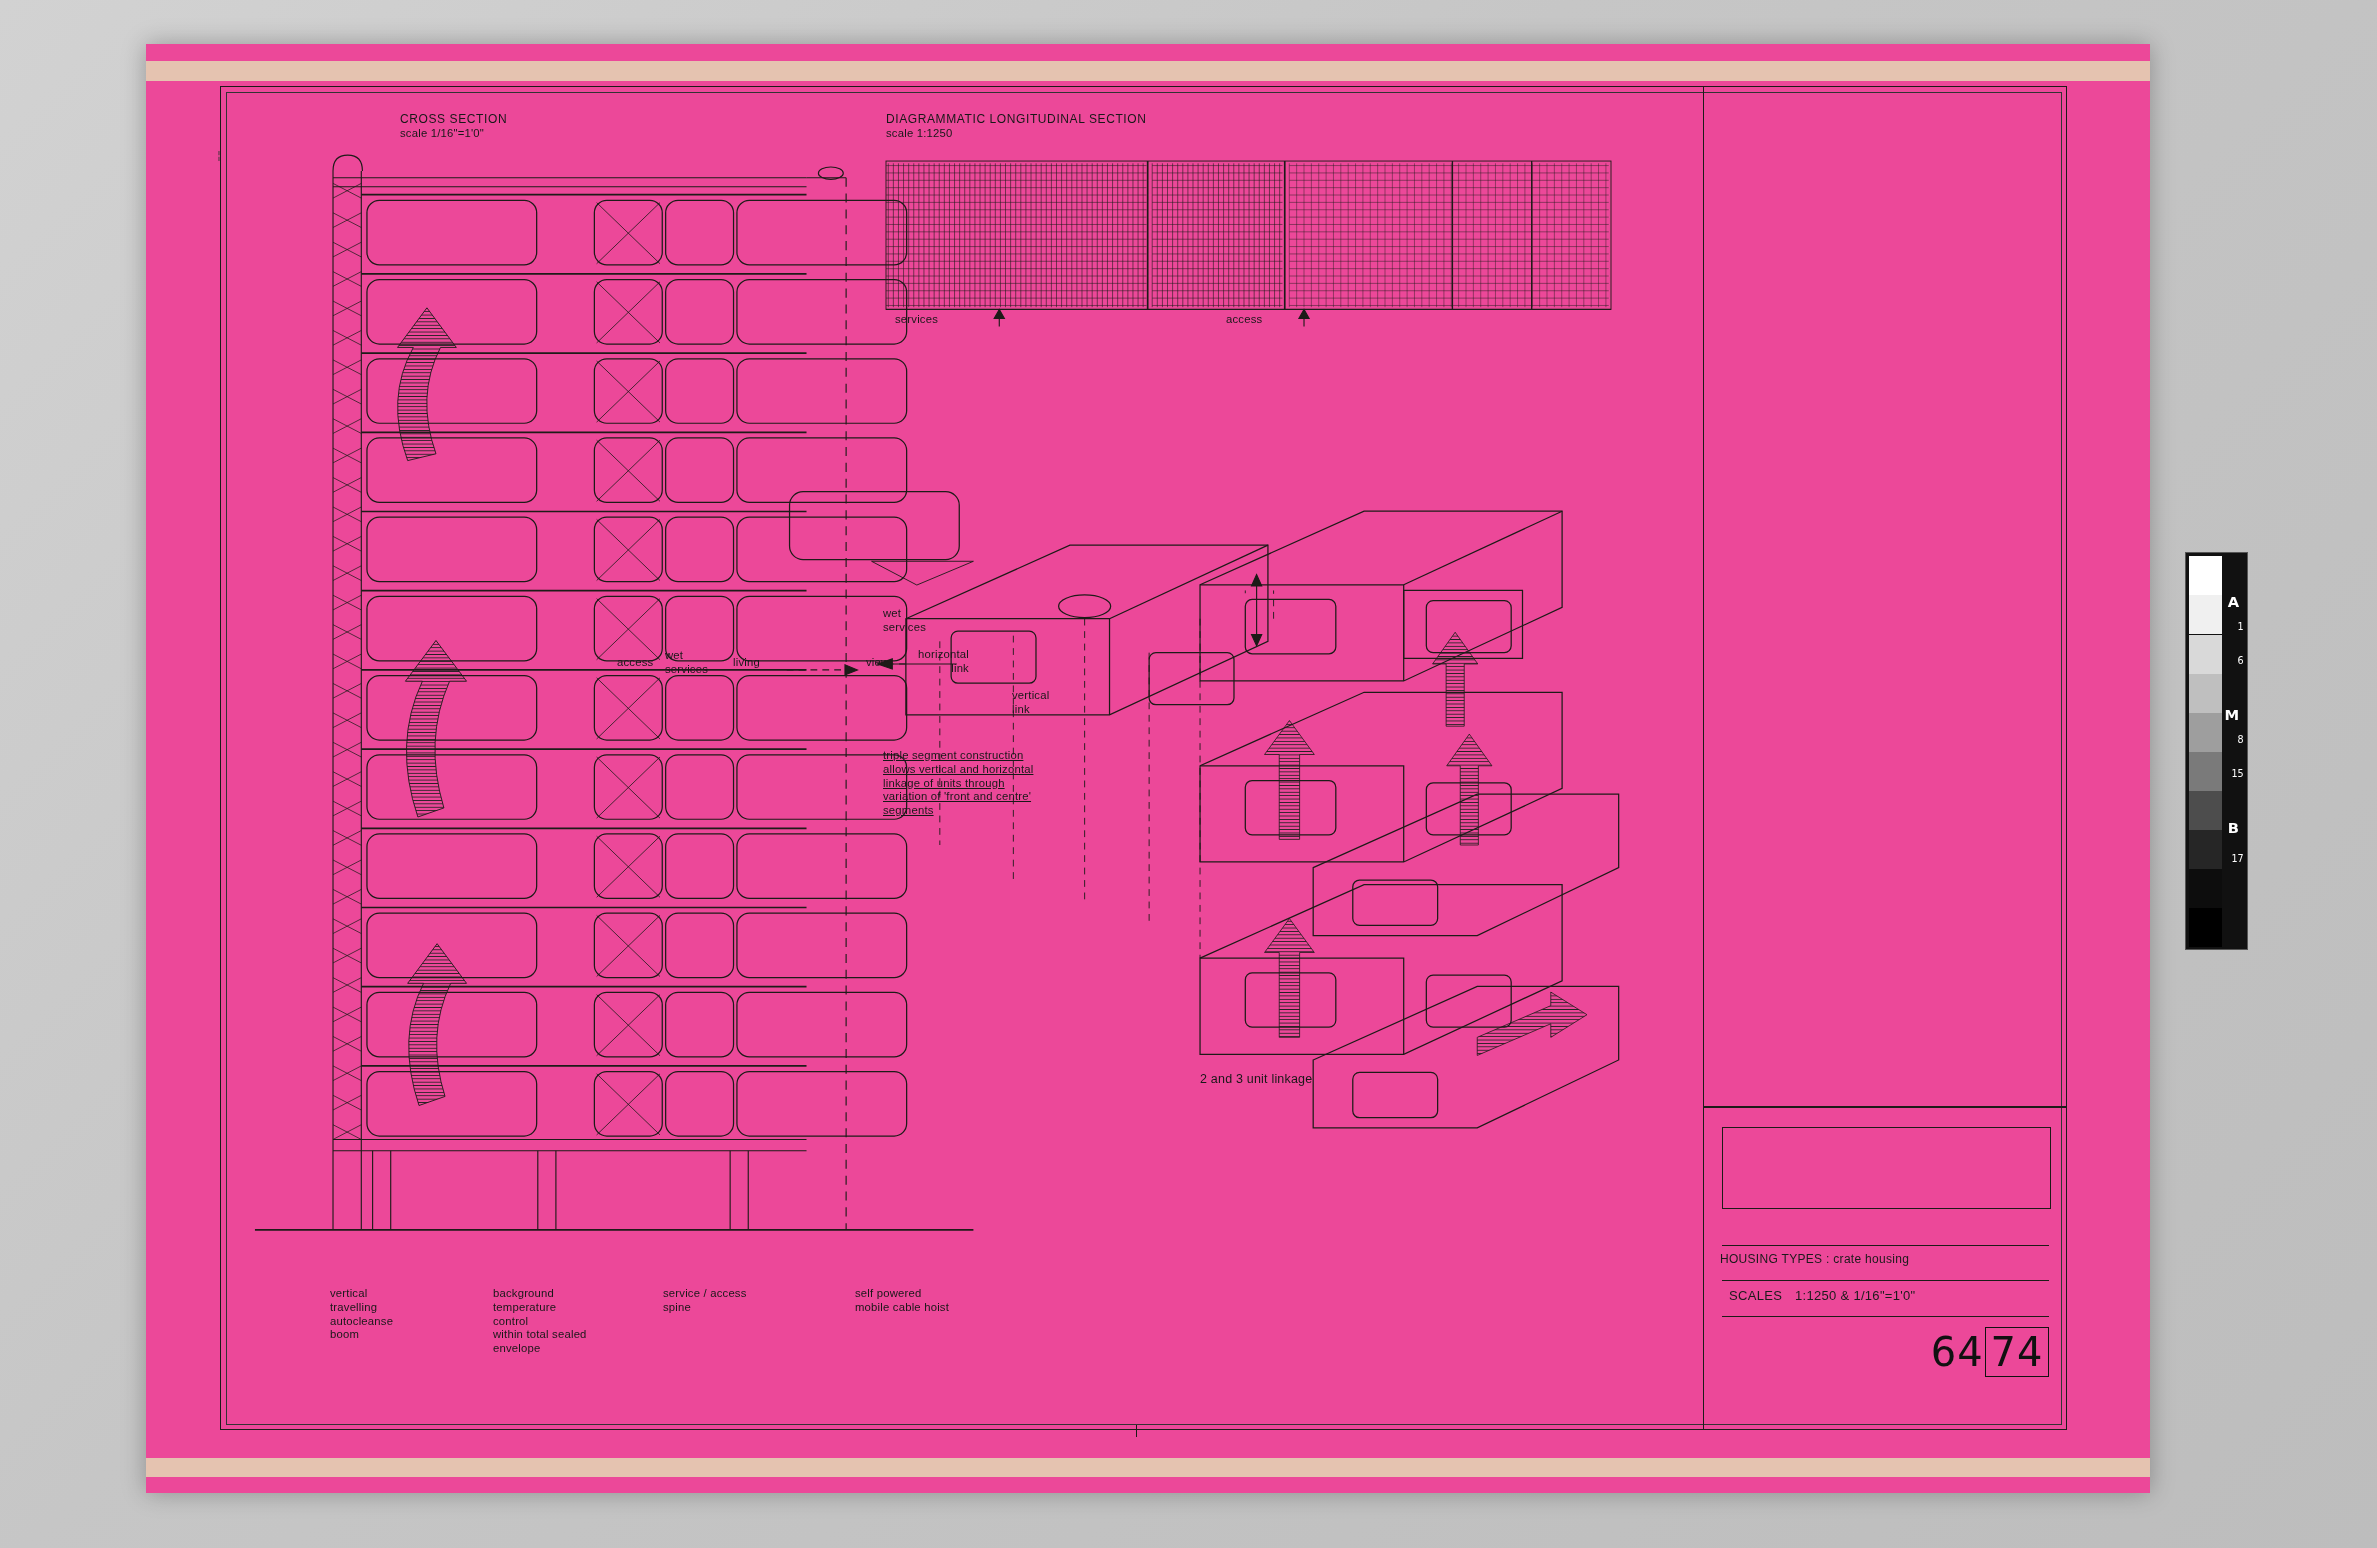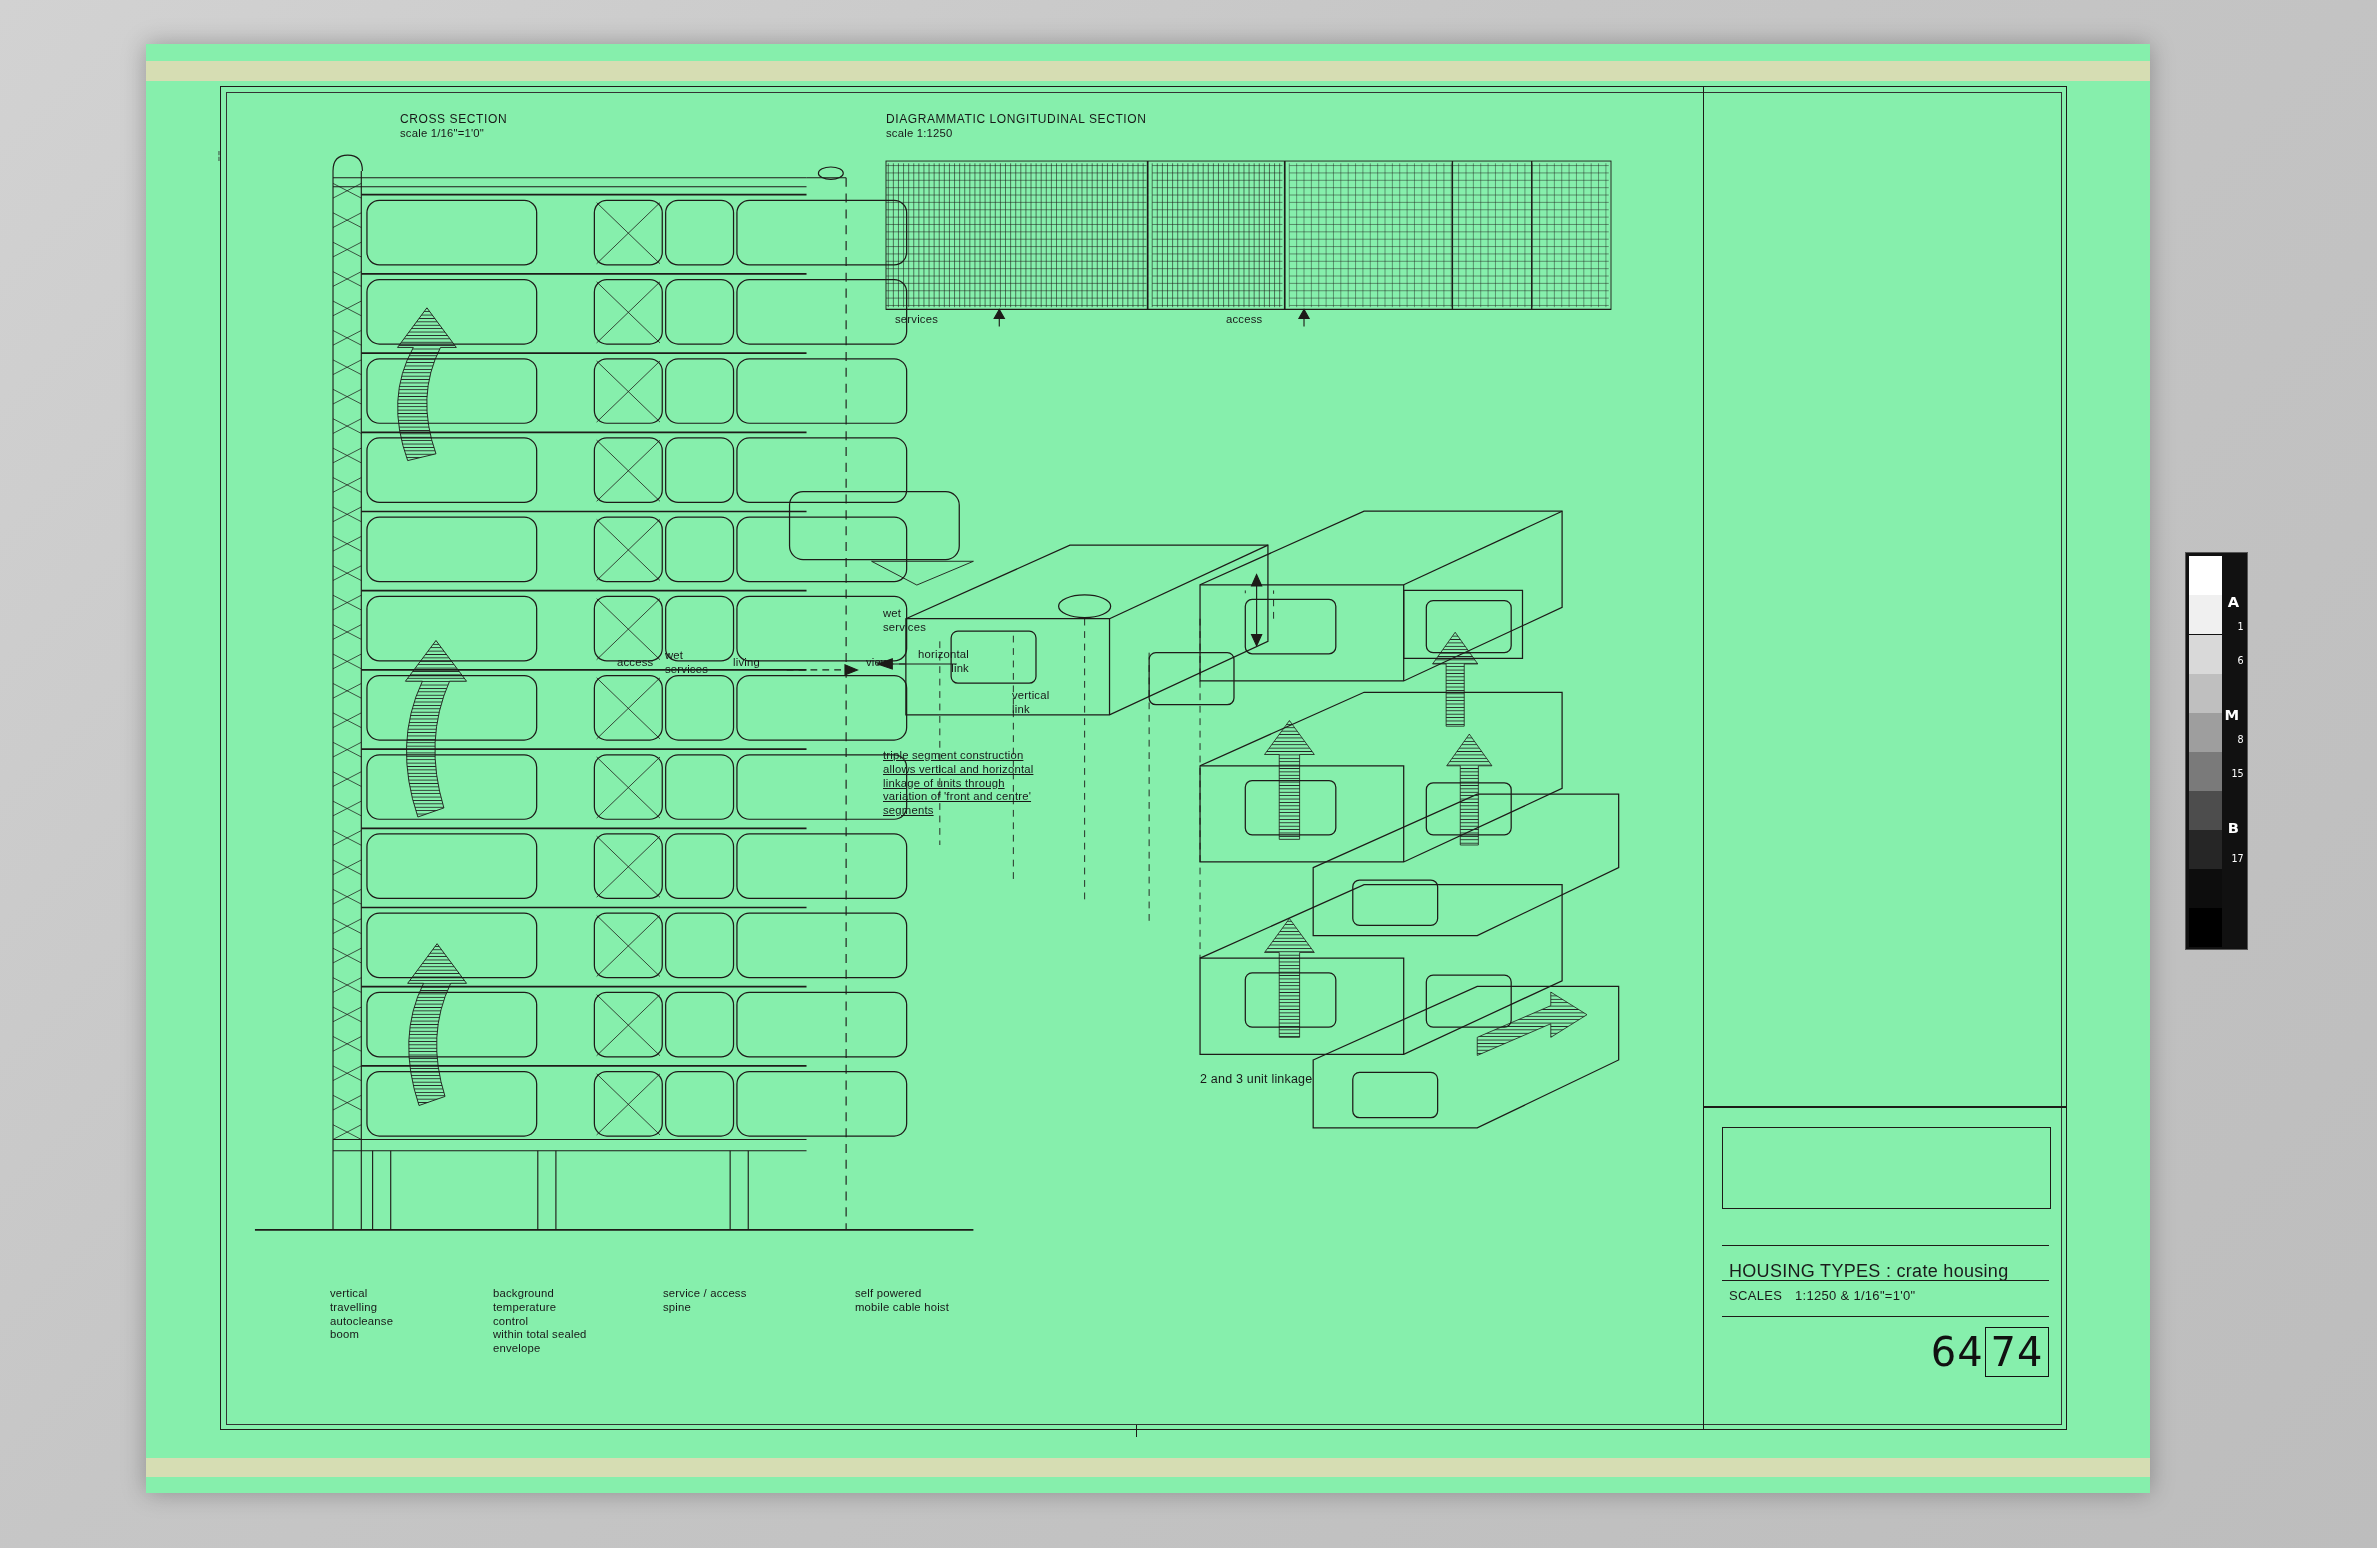--- a/index.html
+++ b/index.html
@@ -4,41 +4,41 @@
 <style>
   html,body{margin:0;padding:0;background:#c9c9c9;}
   body{width:2377px;height:1548px;position:relative;font-family:"Liberation Sans",sans-serif;overflow:hidden;}
 
   
   #backdrop{position:absolute;inset:0;background:linear-gradient(135deg,#d2d2d2 0%,#c6c6c6 40%,#bdbdbd 100%);}
 
   
   #sheet{
     position:absolute;left:146px;top:44px;width:2004px;height:1449px;
-    background:#86efac;
+    background:#ec4899;
     box-shadow:0 0 22.6px rgba(0,0,0,.28);
   }
   .tape{position:absolute;background:#e4d9b4;opacity:.85;}
   #tape-top{left:0;top:17px;width:2004px;height:20.4px;}
   #tape-bottom{left:0;bottom:16px;width:2004px;height:19px;}
 
   
   #frame{
     position:absolute;left:74px;top:42px;width:1845px;height:1342px;
     border:1.7px solid #1d1b18;
   }
   
   #frame-inner{position:absolute;left:4.5px;top:4.5px;right:4.5px;bottom:4.5px;border:0.6px solid #333;}
 
   
   #titleblock{position:absolute;right:0;top:0;width:362px;height:1342px;border-left:1.7px solid #1d1b18;}
   #tb-div1{position:absolute;left:0;top:1019px;width:362px;height:1.7px;background:#1d1b18;}
   #tb-box{position:absolute;left:18px;top:1040px;width:327px;height:80px;border:1.1px solid #1d1b18;}
   #tb-line-a{position:absolute;left:18px;top:1158px;width:327px;height:1.1px;background:#1d1b18;}
-  #tb-title{position:absolute;left:25px;top:1165px;font-size:18px;letter-spacing:0.3px;color:#1b1b1b;margin-top:9px;}
+  #tb-title{position:absolute;left:16px;top:1165px;font-size:12px;letter-spacing:0.3px;color:#1b1b1b;}
   #tb-line-b{position:absolute;left:18px;top:1193px;width:327px;height:1.1px;background:#1d1b18;}
   #tb-scales{position:absolute;left:25px;top:1201px;font-size:13px;letter-spacing:0.3px;color:#1b1b1b;}
   #tb-line-c{position:absolute;left:18px;top:1229px;width:327px;height:1.1px;background:#1d1b18;}
   #tb-num{position:absolute;left:25px;top:1234px;width:320px;height:62px;display:flex;align-items:center;justify-content:flex-end;}
   #tb-num .n{font-family:"DejaVu Sans",sans-serif;font-size:40px;color:#111;letter-spacing:1.1px;}
   #tb-num .boxed{border:1.1px solid #111;padding:1.1px 4.5px;margin-left:1.1px;}
 
   
   .lbl{position:absolute;color:#181818;font-size:11.3px;line-height:1.22;white-space:pre;letter-spacing:0.2px;}
   .lbl.hd{font-size:12px;letter-spacing:0.6px;}

